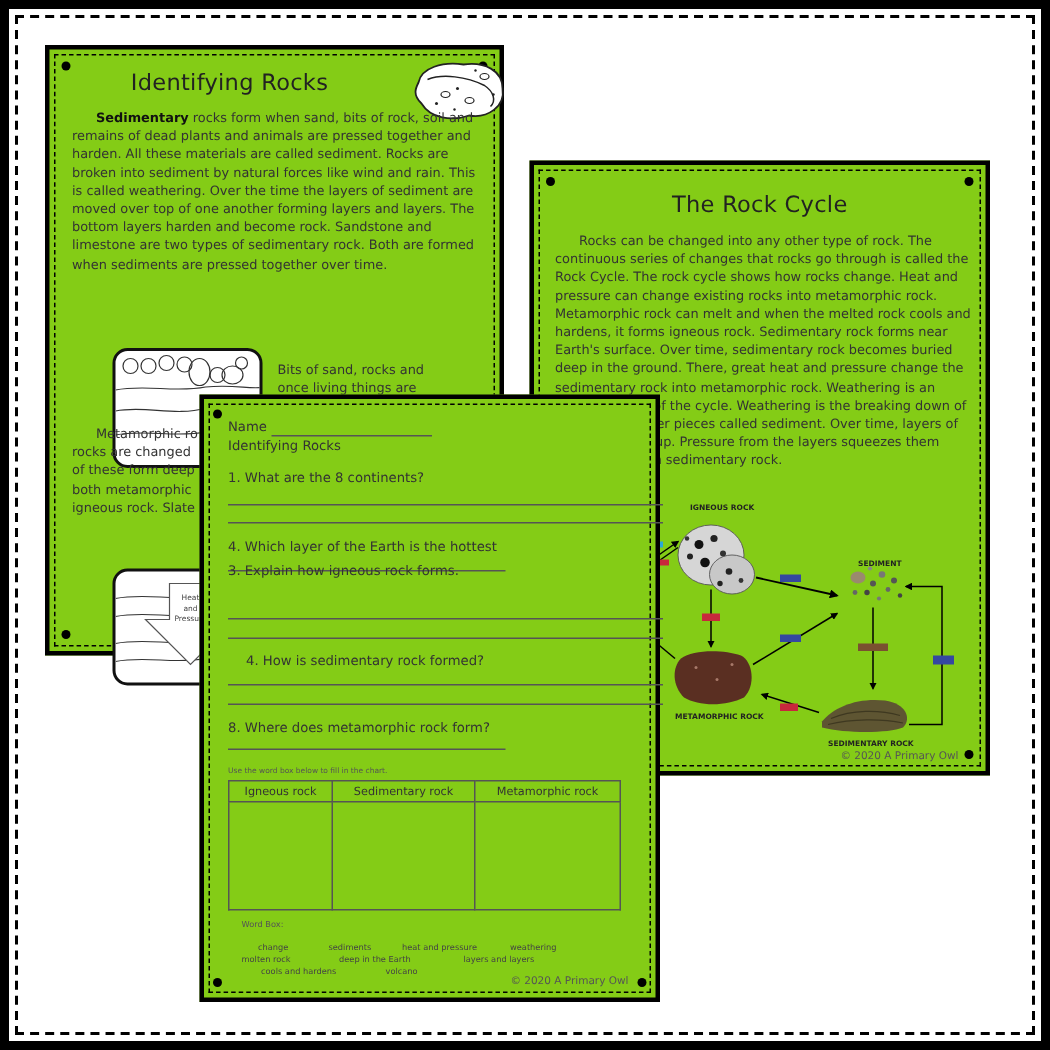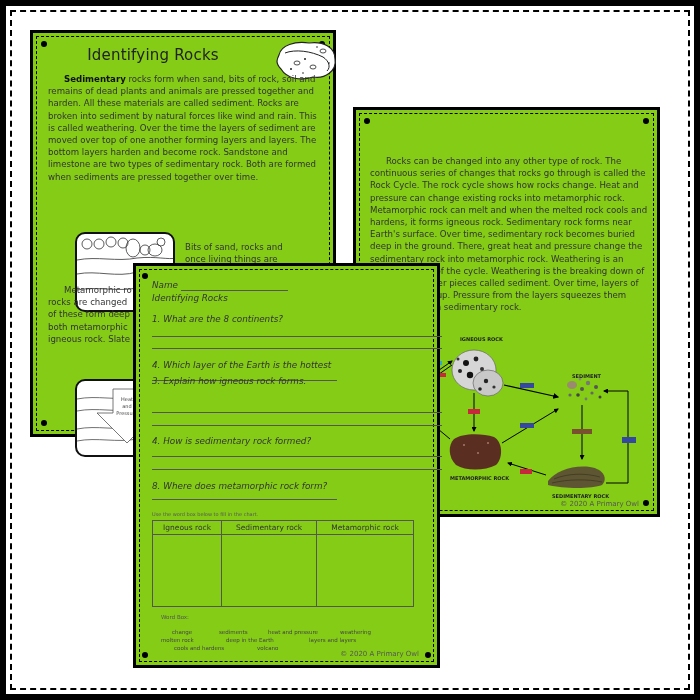--- a/index.html
+++ b/index.html
@@ -32,21 +32,21 @@
   #sheet3 { left: 353px; top: 107px; width: 307px; height: 410px; }
   #sheet3 .sheet-title { position: absolute; left: 0; right: 0; top: 17px; }
   #sheet3 .para { position: absolute; left: 14px; top: 45px; width: 282px; }
   .cycle { position: absolute; left: 40px; top: 223px; width: 240px; height: 170px; }
   .clabel { position: absolute; font-size: 5px; font-weight: bold; color: #222; white-space: nowrap; }
   .copyright { position: absolute; font-size: 7px; color: #555; white-space: nowrap; }
 
   
   #sheet2 { left: 133px; top: 263px; width: 307px; height: 405px; }
   .ws-line { position: absolute; height: 0; border-top: 1px solid #555; }
-  .ws-text { position: absolute; font-size: 8.8px; color: #333; white-space: nowrap; font-style: italic; }
+  .ws-text { position: absolute; font-size: 8.8px; color: #333; white-space: nowrap; }
   .chart-note { position: absolute; font-size: 5px; color: #555; white-space: nowrap; }
   .chart-table { position: absolute; left: 16px; top: 254px; width: 262px; height: 87px; border-collapse: collapse; }
   .chart-table th { font-size: 7.5px; font-weight: normal; color: #333; border: 1px solid #555; height: 14px; }
   .chart-table td { border: 1px solid #555; }
   .wordbox-title { position: absolute; font-size: 5.5px; color: #555; }
   .word { position: absolute; font-size: 5.5px; color: #444; white-space: nowrap; }
 </style>
 </head>
 <body>
 
@@ -111,20 +111,21 @@
       <div>Pressure</div>
     </div>
   </div>
 </div>
 
 <div class="sheet" id="sheet3">
   <div class="dash"></div>
   <div class="dot" style="left:8px;top:8px"></div>
   <div class="dot" style="right:8px;top:8px"></div>
   <div class="dot" style="right:8px;bottom:8px"></div>
+  <h1 class="sheet-title">The Rock Cycle</h1>
   <p class="para body-text" style="text-indent:16px">
     <span>Rocks can be changed into any other type of rock. The continuous series of changes that rocks go through is called the Rock Cycle. The rock cycle shows how rocks change. Heat and pressure can change existing rocks into metamorphic rock. Metamorphic rock can melt and when the melted rock cools and hardens, it forms igneous rock. Sedimentary rock forms near Earth's surface. Over time, sedimentary rock becomes buried deep in the ground. There, great heat and pressure change the sedimentary rock into metamorphic rock. Weathering is an important part of the cycle. Weathering is the breaking down of rocks into smaller pieces called sediment. Over time, layers of sediment build up. Pressure from the layers squeezes them together to form sedimentary rock.</span>
   </p>
 
   <div class="cycle">
     <svg width="240" height="170" viewBox="0 0 240 170" style="position:absolute;left:0;top:0">
       <defs>
         <marker id="ah" markerWidth="5" markerHeight="5" refX="4" refY="2.5" orient="auto">
             <path d="M0 0 L5 2.5 L0 5 Z" fill="#000"></path>
           </marker>
@@ -220,21 +221,21 @@
   <div class="ws-line" style="left:16px;top:70px;width:290px"></div>
   <div class="ws-line" style="left:16px;top:82px;width:290px"></div>
 
   <div class="ws-text" style="left:16px;top:94px">4. Which layer of the Earth is the hottest</div>
   <div class="ws-line" style="left:16px;top:114px;width:185px"></div>
 
   <div class="ws-text" style="left:16px;top:110px">3. Explain how igneous rock forms.</div>
   <div class="ws-line" style="left:16px;top:146px;width:290px"></div>
   <div class="ws-line" style="left:16px;top:159px;width:290px"></div>
 
-  <div class="ws-text" style="left:16px;top:170px">4. How is sedimentary rock formed?</div>
+  <div class="ws-text" style="left:28px;top:170px">4. How is sedimentary rock formed?</div>
   <div class="ws-line" style="left:16px;top:190px;width:290px"></div>
   <div class="ws-line" style="left:16px;top:203px;width:290px"></div>
 
   <div class="ws-text" style="left:16px;top:215px">8. Where does metamorphic rock form?</div>
   <div class="ws-line" style="left:16px;top:233px;width:185px"></div>
 
   <div class="chart-note" style="left:16px;top:245px">Use the word box below to fill in the chart.</div>
   <table class="chart-table">
     <thead>
       <tr>

